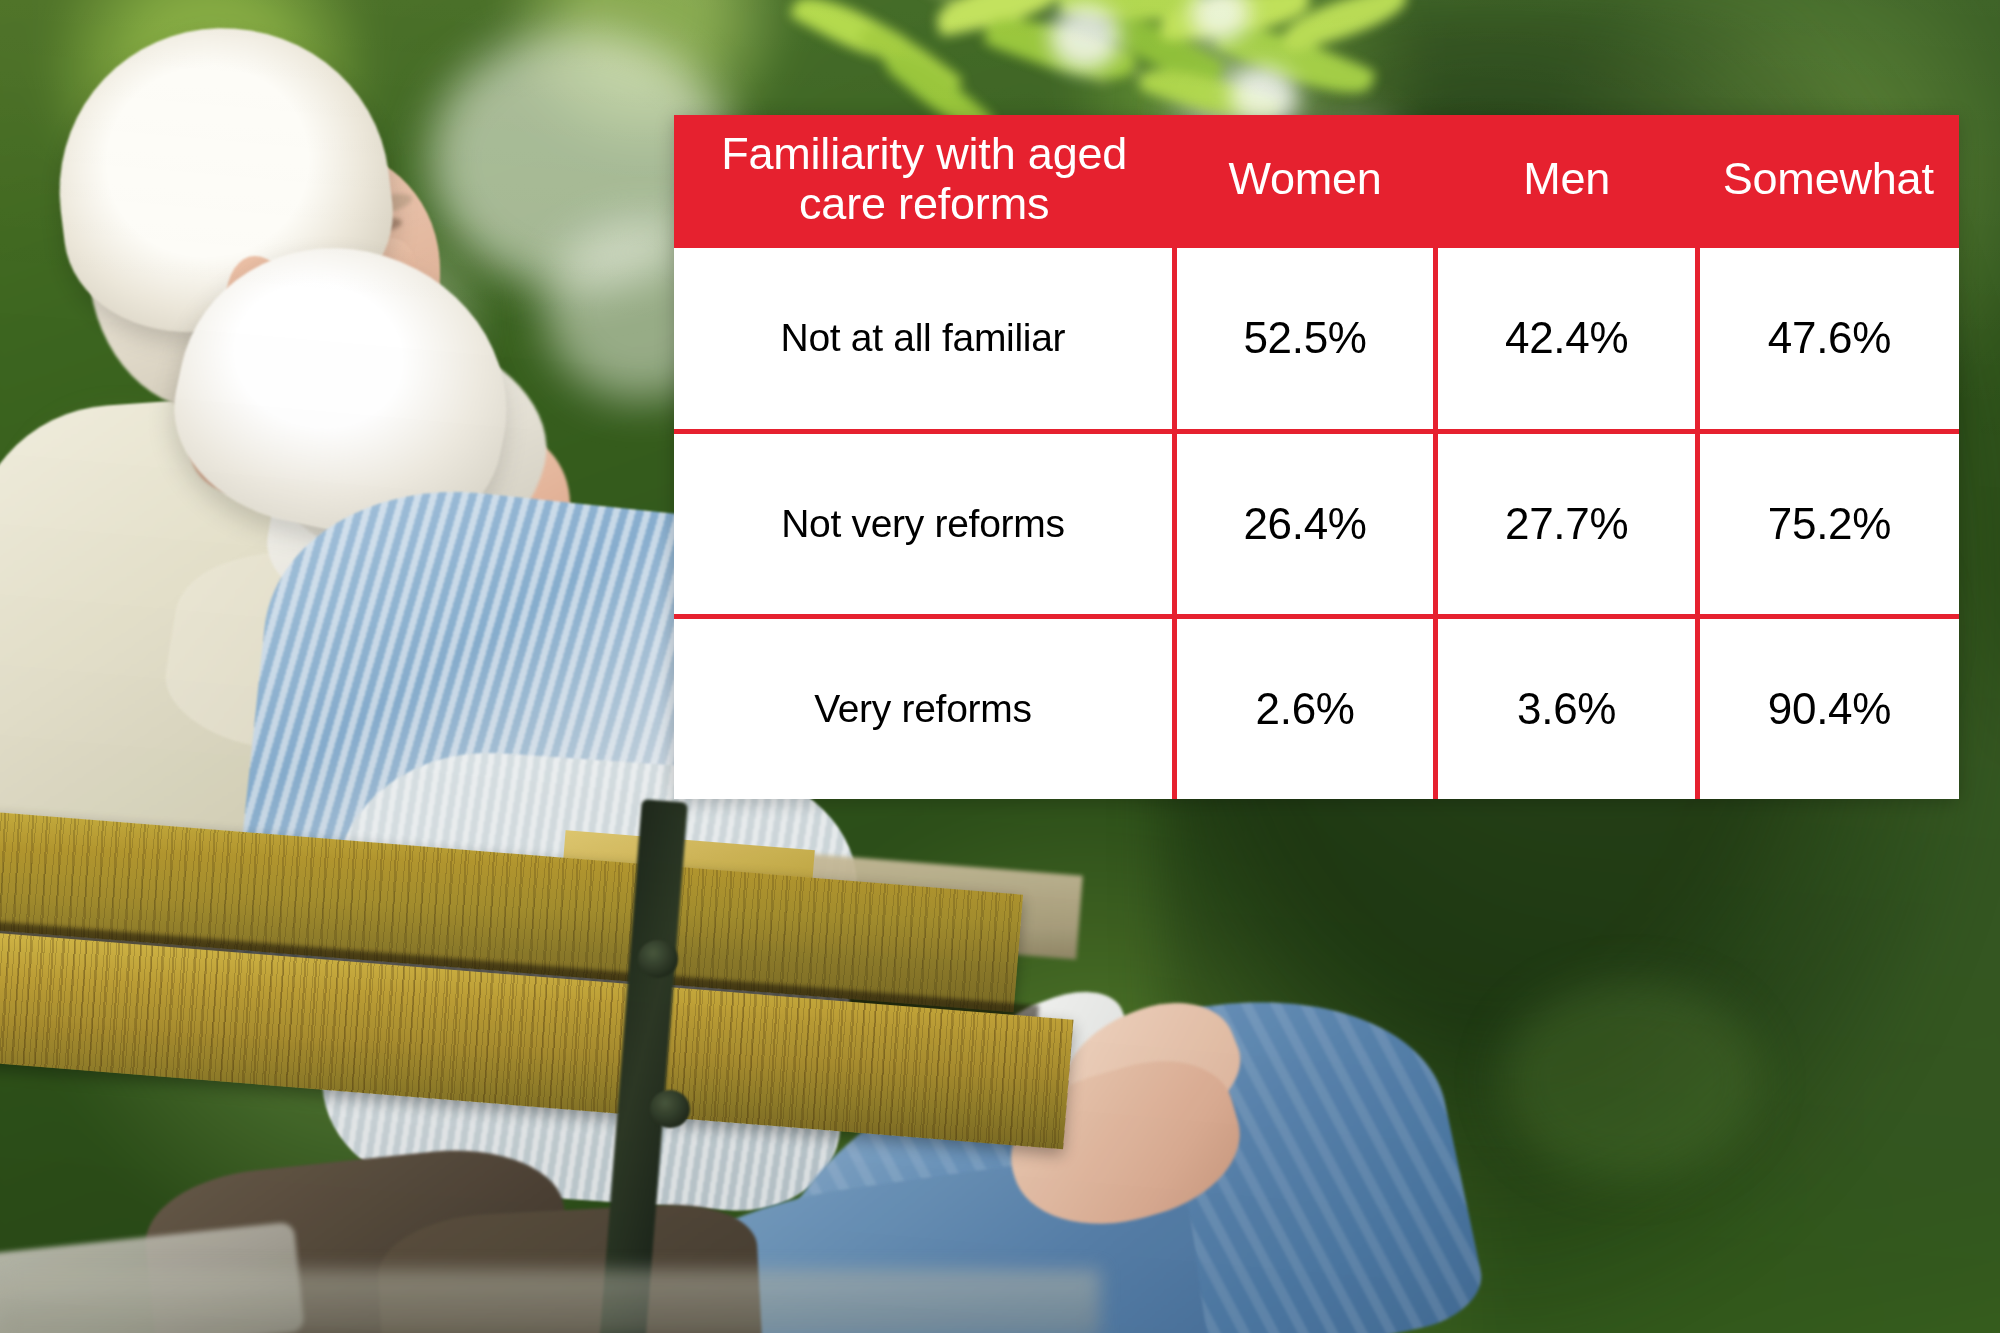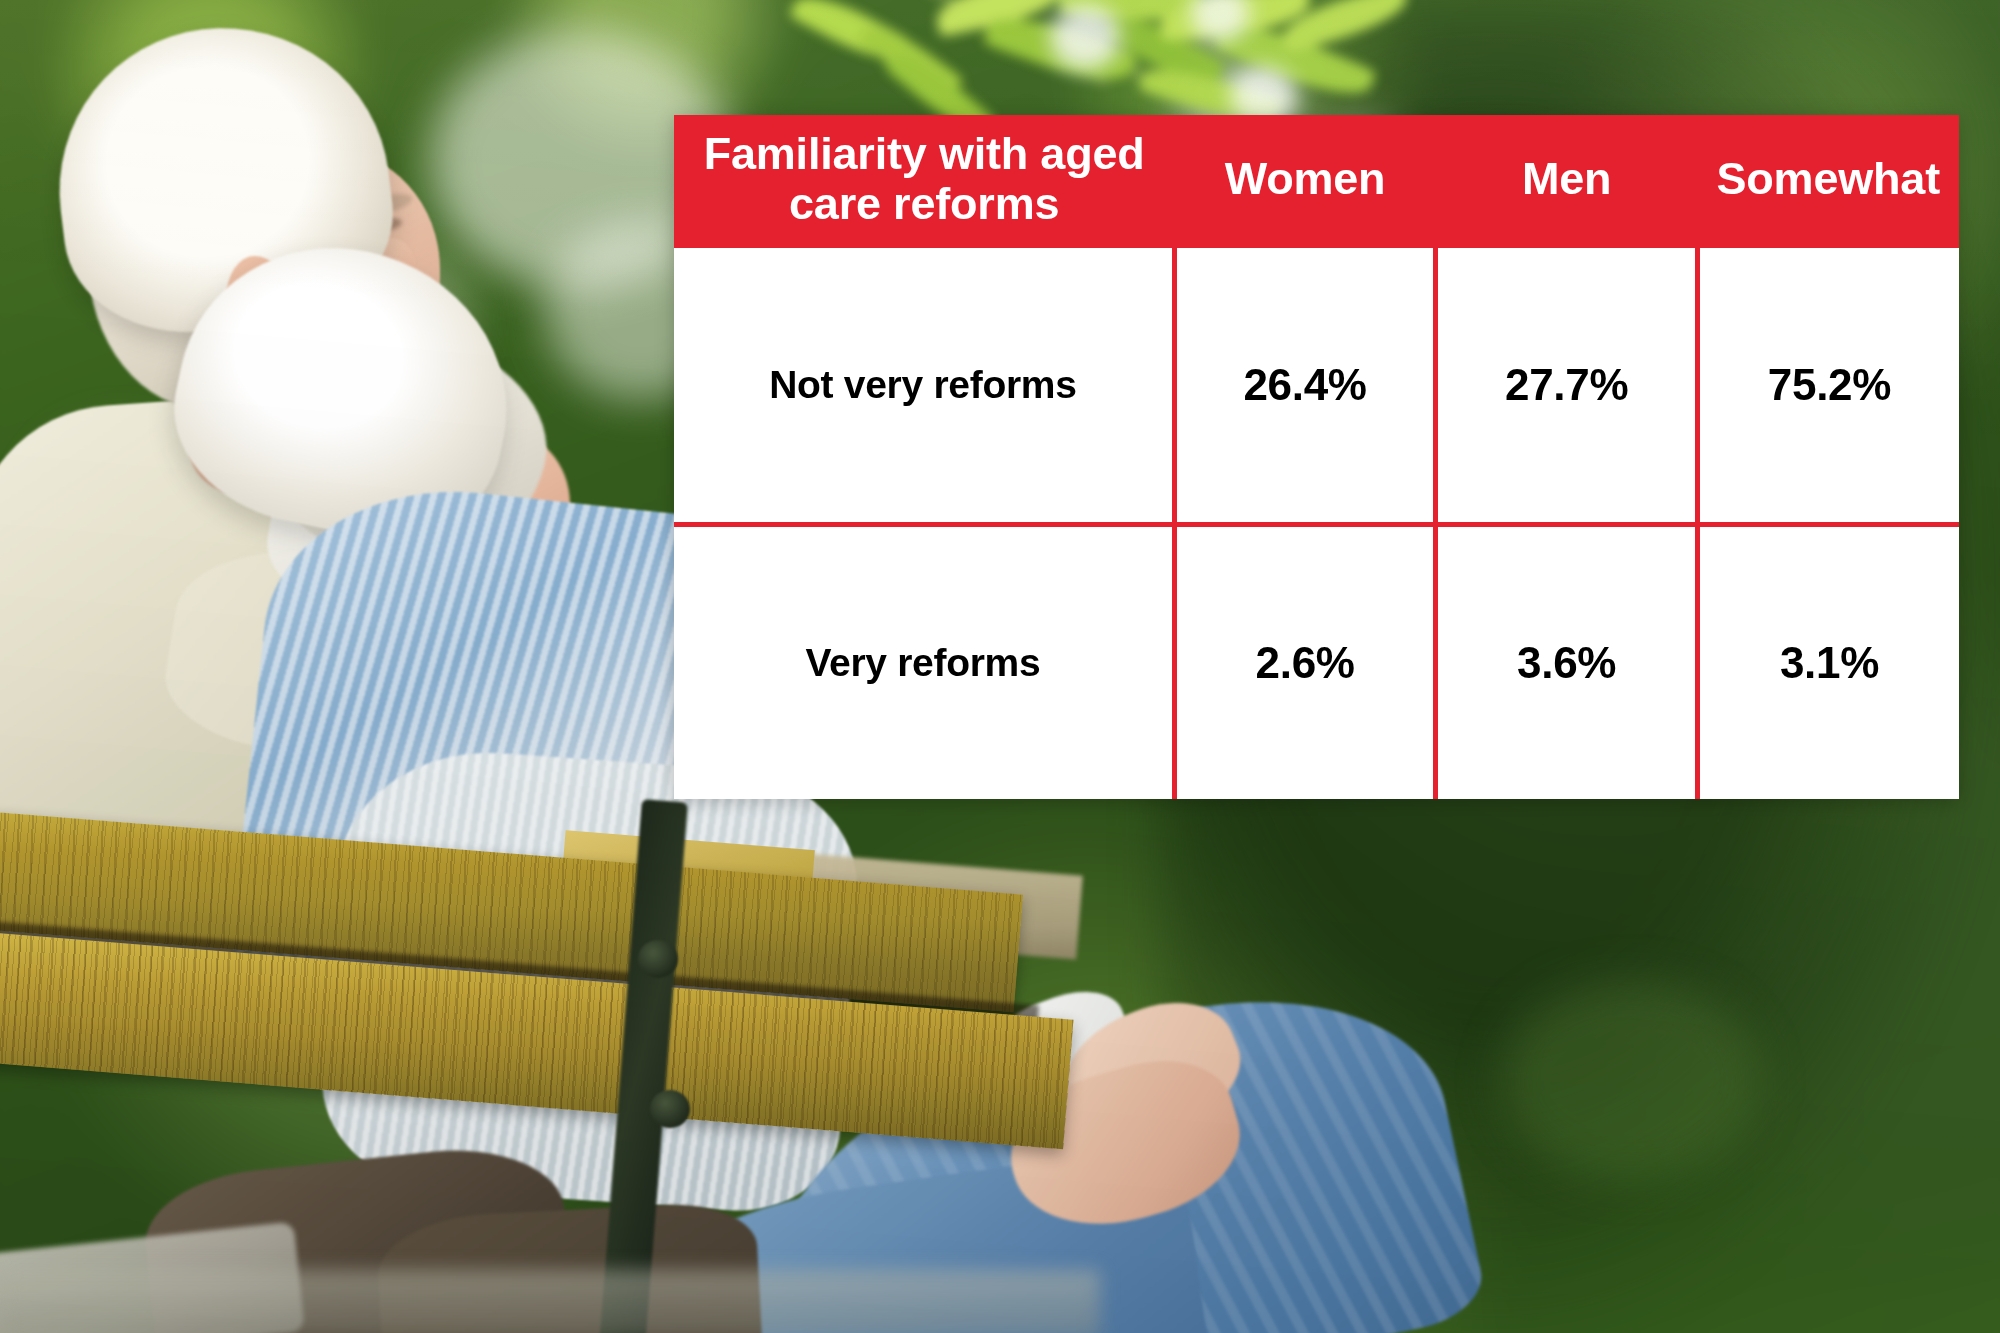--- a/index.html
+++ b/index.html
@@ -274,21 +274,21 @@
     width:100%;height:100%;
     border-collapse:collapse;
     table-layout:fixed;
   }
   table.data th, table.data td{
     background:#ffffff;
     border:5px solid #E6212F;
     text-align:center;
     vertical-align:middle;
     color:#000000;
-    font-weight:bold;
+    font-weight:normal;
   }
   table.data thead th{
     background:#E6212F;
     color:#ffffff;
     border:none;
     font-size:45px;
     line-height:1.12;
     letter-spacing:-0.2px;
     padding:4px 6px;
     height:120px;
@@ -404,28 +404,34 @@
       <thead>
         <tr>
           <th class="col-label">Familiarity with aged care reforms</th>
           <th>Women</th>
           <th>Men</th>
           <th>Somewhat</th>
         </tr>
       </thead>
       <tbody>
         <tr>
+          <td class="label">Not at all familiar</td>
+          <td>52.5%</td>
+          <td>42.4%</td>
+          <td>47.6%</td>
+        </tr>
+        <tr>
           <td class="label">Not very reforms</td>
           <td>26.4%</td>
           <td>27.7%</td>
           <td>75.2%</td>
         </tr>
         <tr>
           <td class="label">Very reforms</td>
           <td>2.6%</td>
           <td>3.6%</td>
-          <td>3.1%</td>
+          <td>90.4%</td>
         </tr>
       </tbody>
     </table>
   </div>
 
 </div>
 
 </body></html>

